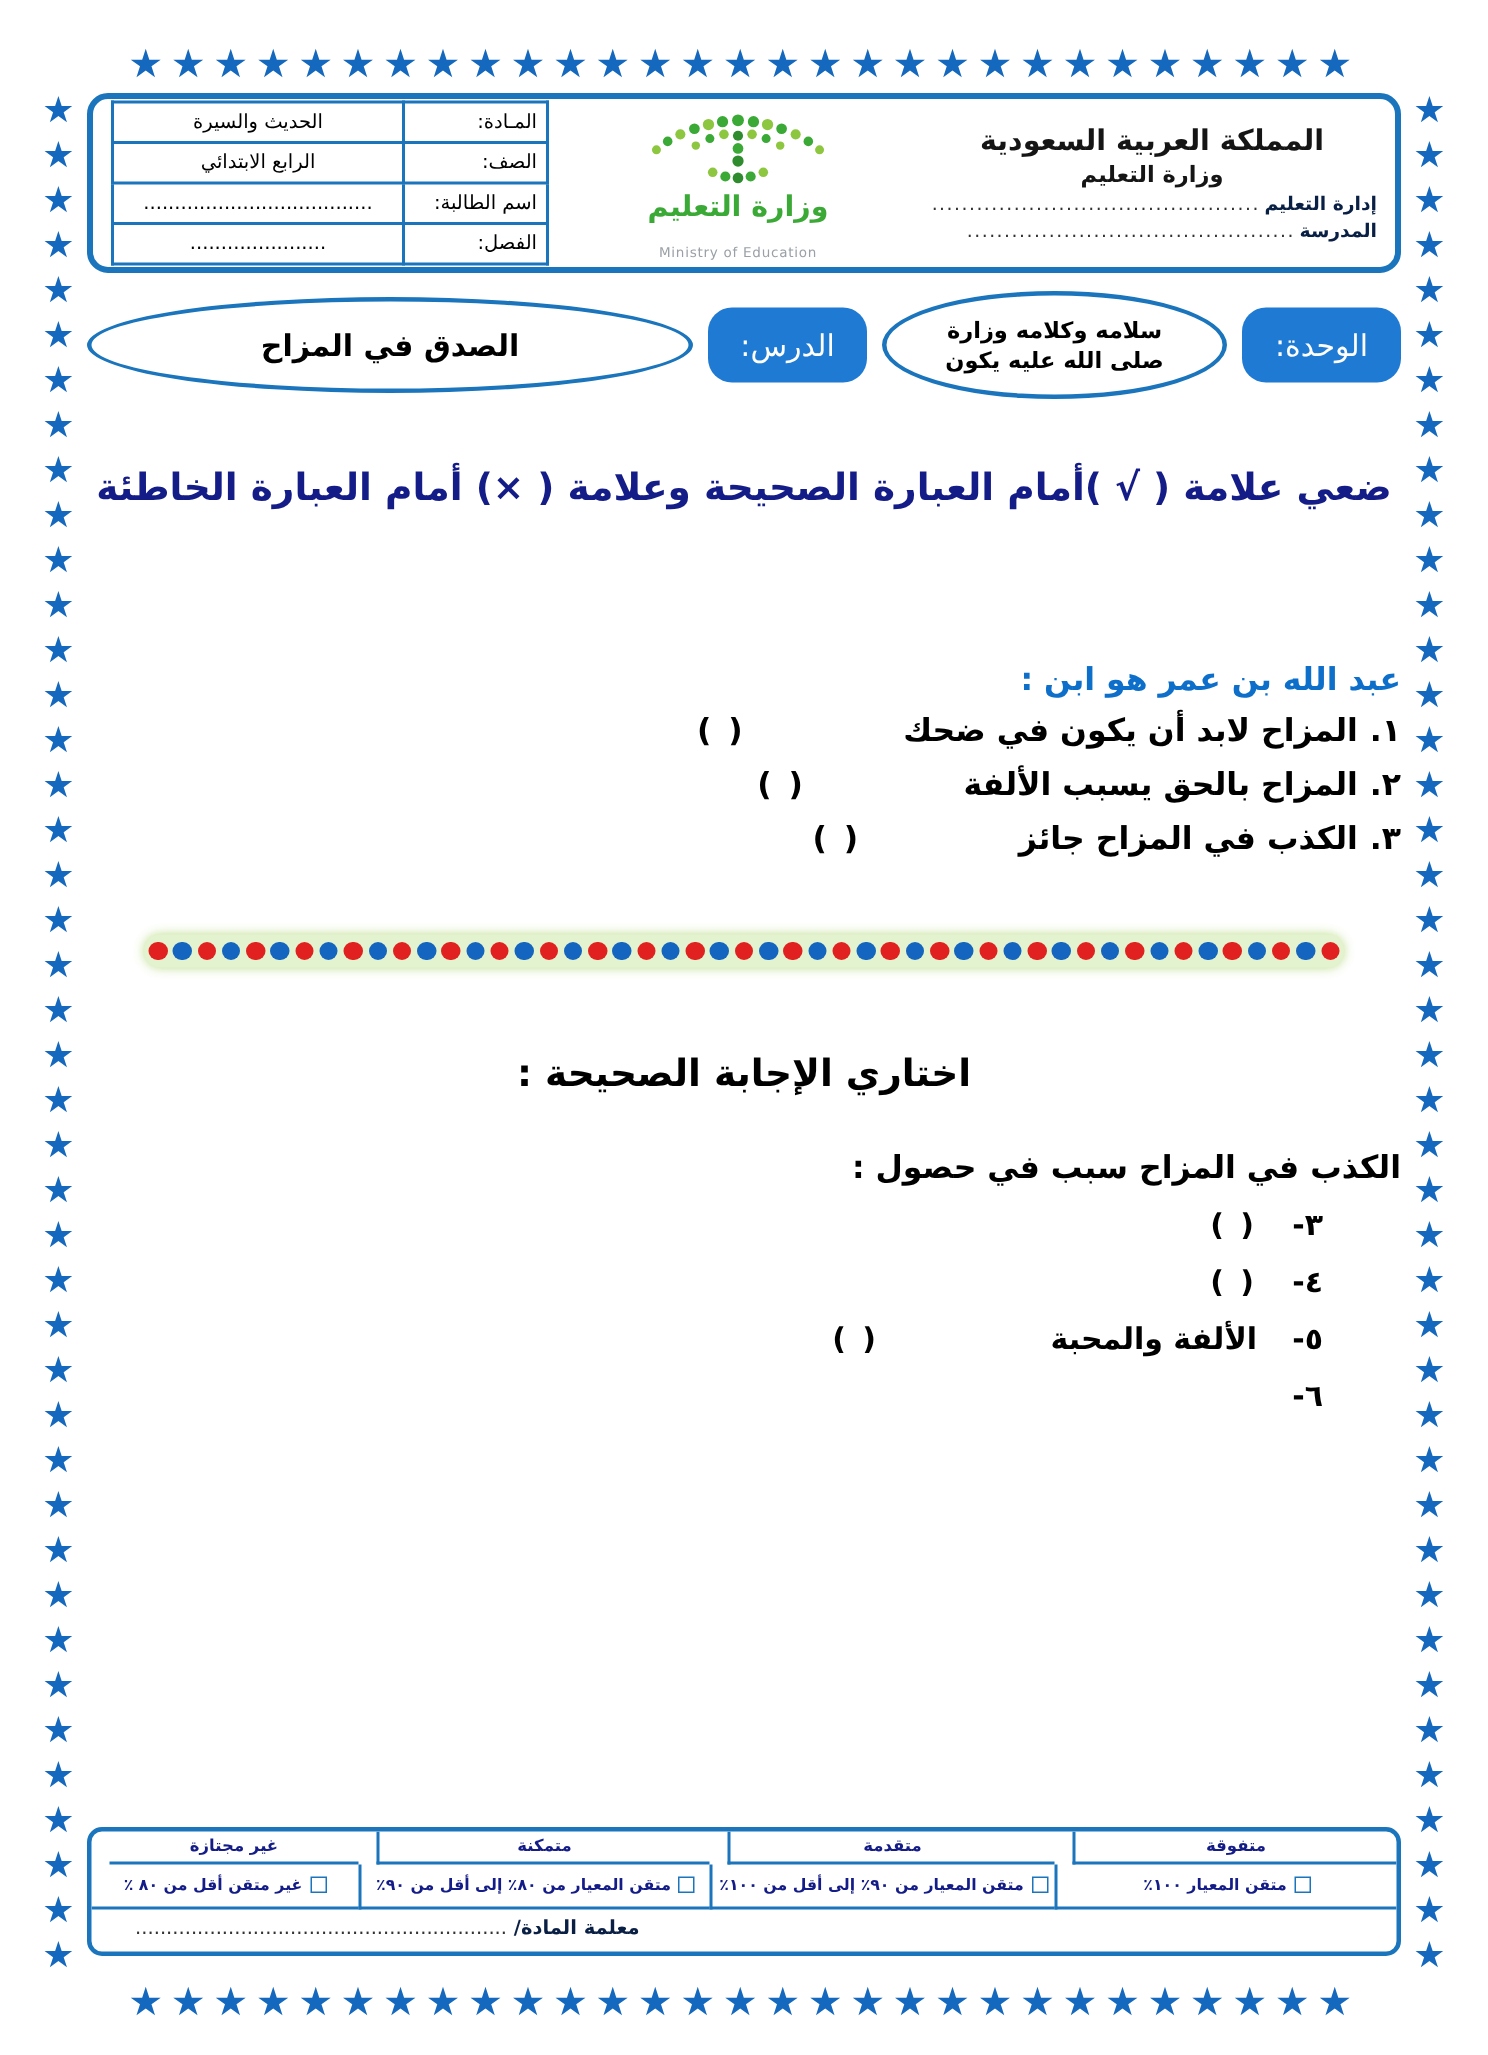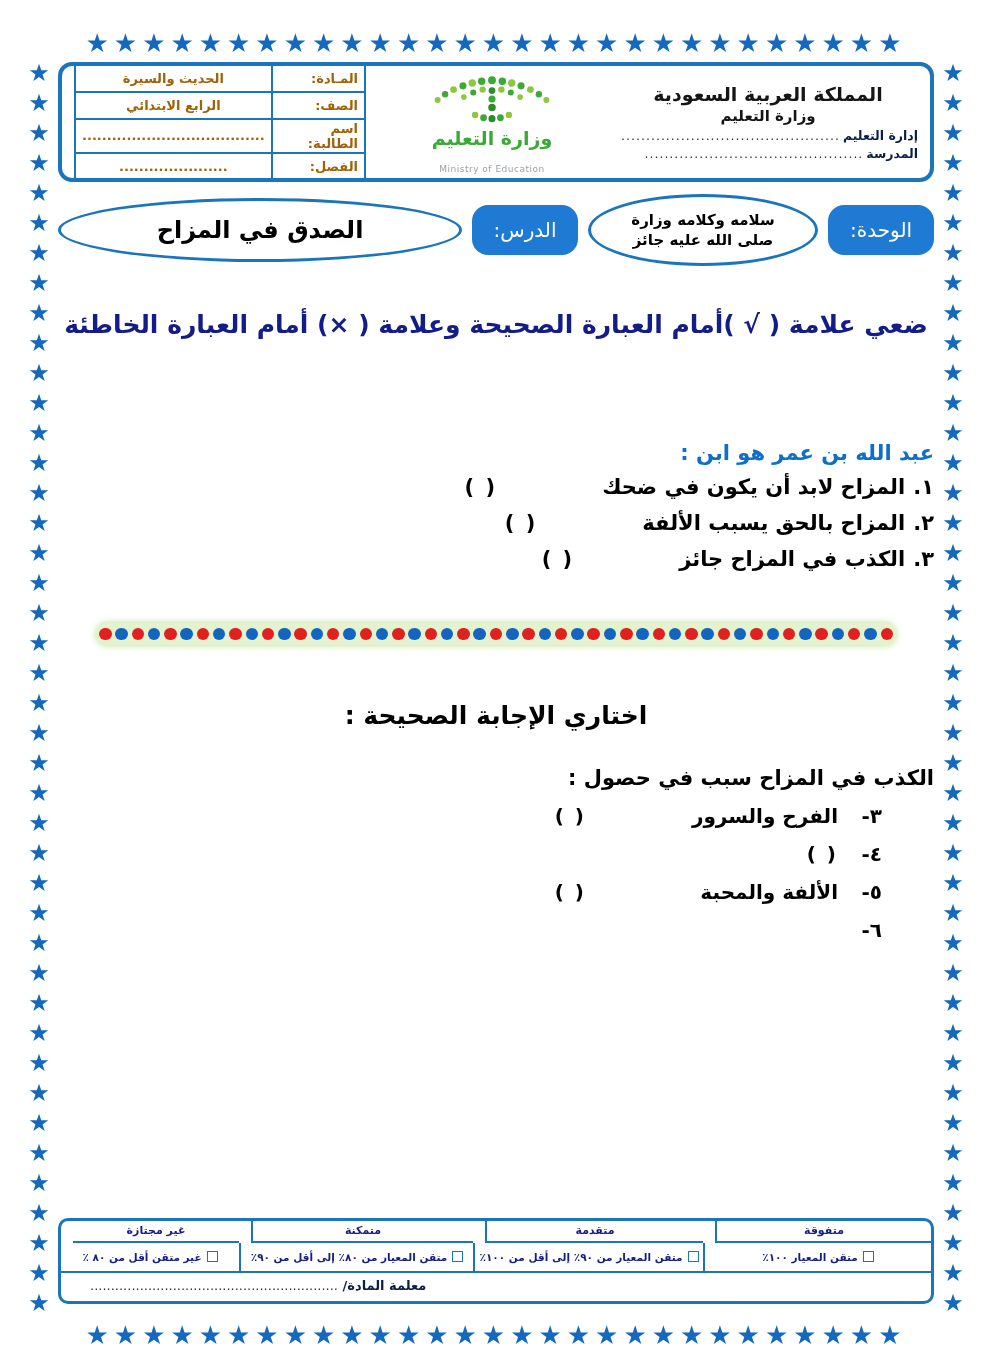--- a/index.html
+++ b/index.html
@@ -39,38 +39,38 @@
   .emblem-line1{ font-size:19px; }
   .emblem-line2{ font-size:15px; margin-top:2px; }
   .fill-line{ display:flex; align-items:flex-end; font-size:12.5px; font-weight:bold; color:#0a1f44; margin-top:3px; gap:3px; }
   .dots-fill{ flex:1; overflow:hidden; white-space:nowrap; color:#333; letter-spacing:1px; font-weight:normal; }
 
   .logo{ width:175px; text-align:center; }
   .logo-ar{ color:var(--green,#3aa935); font-size:19px; font-weight:bold; margin-top:-2px; }
   .logo-en{ color:#9aa0a6; font-size:9px; margin-top:15px; letter-spacing:.5px; }
 
   .info-table{ border-collapse:collapse; width:292px; direction:rtl; }
-  .info-table td{ border:2px solid var(--accent,#1b75bc); height:27px; padding:1px 6px; font-weight:bold; color:#a16207; font-size:13px; }
+  .info-table td{ border:2px solid var(--accent,#1b75bc); height:27px; padding:1px 6px; font-weight:normal; color:#000000; font-size:13px; }
   .info-table td.lbl{ width:96px; }
   .info-table td.val{ text-align:center; overflow:hidden; white-space:nowrap; }
 
   
   .band{ display:flex; align-items:center; margin-top:10px; gap:10px; height:76px; }
   .pill{
     background:var(--pill,#1e7ad2); color:#fff; font-weight:normal; font-size:20px;
     border-radius:16px; display:flex; align-items:center; justify-content:center;
     width:106px; height:50px; flex:none;
   }
   .oval{
     border:3.5px solid var(--accent,#1b75bc); border-radius:50%;
     display:flex; flex-direction:column; align-items:center; justify-content:center;
     text-align:center; font-weight:bold; color:#000; background:#fff;
   }
   .oval-unit{ width:230px; height:72px; font-size:15px; line-height:1.35; flex:none; padding:0 10px; }
-  .oval-lesson{ flex:1; height:64px; font-size:24px; }
+  .oval-lesson{ flex:1; height:64px; font-size:20px; }
 
   .instruction{
     margin-top:42px; text-align:center; font-size:25px; font-weight:bold;
     color:var(--navy,#141c87); white-space:nowrap;
   }
 
   .subtitle{ margin-top:102px; font-size:21px; font-weight:bold; color:var(--bluetext,#0d6fc9); }
 
   .tf-list{ margin-top:10px; }
   .tf-row{ display:flex; align-items:center; font-size:21px; font-weight:bold; color:#000; margin-bottom:12px; }
@@ -202,21 +202,21 @@
             <td class="val">......................</td>
           </tr>
         </tbody>
       </table>
     </div>
 
     <div class="band">
       <div class="pill">الوحدة:</div>
       <div class="oval oval-unit">
         <span>سلامه وكلامه وزارة</span>
-        <span>صلى الله عليه جائز</span>
+        <span>صلى الله عليه يكون</span>
       </div>
       <div class="pill">الدرس:</div>
       <div class="oval oval-lesson">الصدق في المزاح</div>
     </div>
 
     <div class="instruction">ضعي علامة (  √  )أمام العبارة الصحيحة وعلامة ( ×) أمام العبارة الخاطئة</div>
 
     <div class="subtitle">عبد الله بن عمر هو ابن :</div>
 
     <div class="tf-list">
@@ -288,21 +288,20 @@
         <span class="dot dot-blue"></span>
         <span class="dot dot-red"></span>
       </div>
 
     <div class="choose-title">اختاري الإجابة الصحيحة :</div>
     <div class="question">الكذب في المزاح سبب في حصول :</div>
 
     <div class="choices">
       <div class="choice-row">
         <span class="choice-num">٣-</span>
-        <span class="choice-text">الفرح والسرور</span>
         <span class="choice-answer">(        )</span>
       </div>
       <div class="choice-row">
         <span class="choice-num">٤-</span>
         <span class="choice-answer">(        )</span>
       </div>
       <div class="choice-row">
         <span class="choice-num">٥-</span>
         <span class="choice-text">الألفة والمحبة</span>
         <span class="choice-answer">(        )</span>

